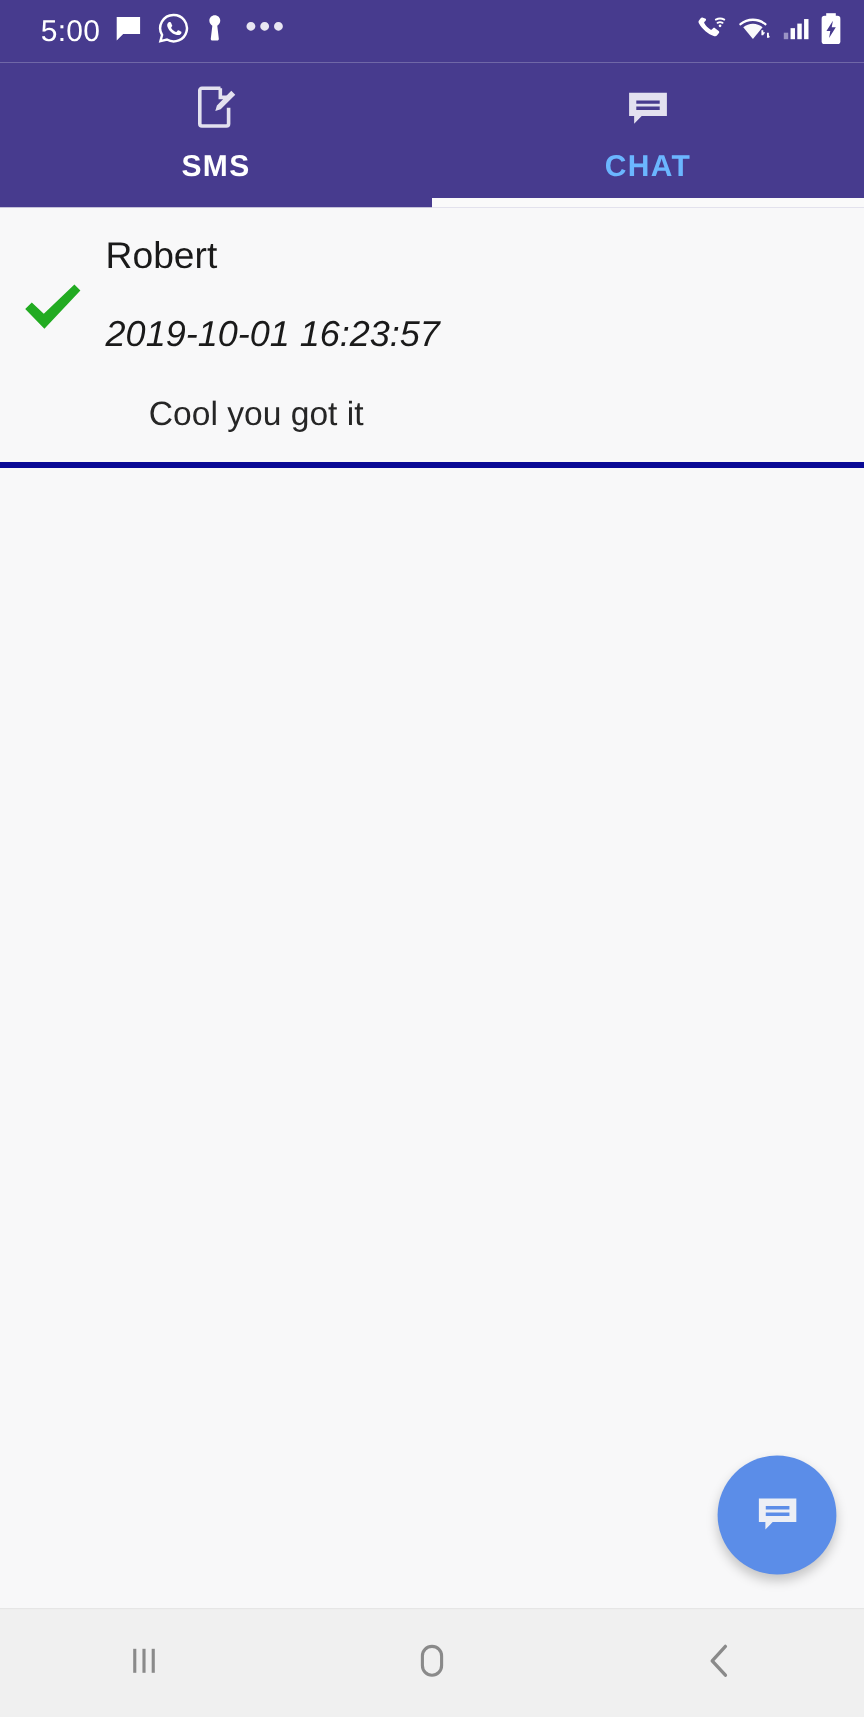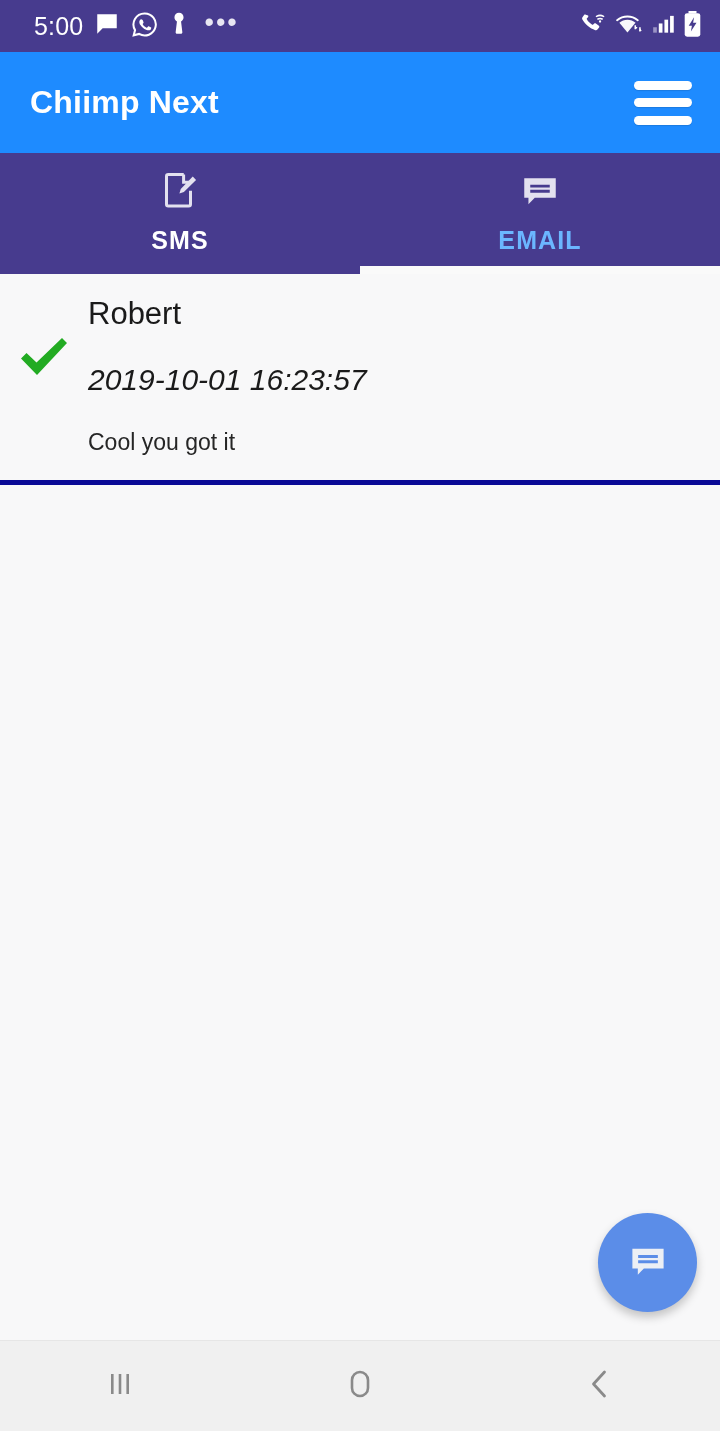--- a/index.html
+++ b/index.html
@@ -169,24 +169,25 @@
     line-height: 1.18;
   }
   .item-time {
     font-size: 30px;
     color: #1a1a1a;
     line-height: 1.18;
     margin-top: 9px;
     font-style: italic;
   }
   .item-msg {
-    font-size: 23px;
+    font-size: 28px;
     color: #262626;
     line-height: 1.18;
     margin-top: 12px;
+    margin-left: 36px;
   }
   .list-divider {
     height: 5px;
     background: #0a0a96;
     width: 100%;
   }
 
   
   .fab {
     position: absolute;
@@ -285,28 +286,20 @@
       <span class="sicon">
         <svg width="19" height="28" viewBox="0 0 18 28">
           <rect x="5" y="1" width="8" height="2.6" fill="#ffffff"></rect>
           <rect x="1.2" y="3.2" width="15.6" height="23.5" rx="2.4" fill="#ffffff"></rect>
           <path fill="#473b8e" d="M10.6 7.2 5.2 15.8h3.2l-1 5.8 5.6-8.9h-3.4z"></path>
         </svg>
       </span>
     </div>
   </div>
 
-  <div class="app-bar">
-    <span class="app-title">Chiimp Next</span>
-    <div class="hamburger">
-      <span></span>
-      <span></span>
-      <span></span>
-    </div>
-  </div>
 
   <div class="tab-bar">
 
     <div class="tab">
       <span class="tab-icon">
         <svg width="40" height="42" viewBox="0 0 26 28">
           <path fill="none" stroke="#e3e1ef" stroke-width="2" d="M15.5 3H5.2C4.5 3 4 3.6 4 4.2v18.6c0 .7.5 1.2 1.2 1.2h13.6c.7 0 1.2-.5 1.2-1.2v-9"></path>
           <path fill="none" stroke="#e3e1ef" stroke-width="2" d="M15.4 3v5.1h5"></path>
           <path fill="#e3e1ef" d="m21.5 4.4 2.2 2.2-8.1 8.1-3 .9.9-3 8-8.2z"></path>
         </svg>
@@ -314,21 +307,21 @@
       <span class="tab-label">SMS</span>
     </div>
 
     <div class="tab active">
       <span class="tab-icon">
         <svg width="42" height="42" viewBox="0 0 28 28">
           <path fill="#e3e1ef" d="M3.5 5.5h21v13h-14l-4.2 4.3v-4.3H3.5z"></path>
           <path fill="#473b8e" d="M7.5 9.8h13v1.9h-13zM7.5 13.2h13v1.9h-13z"></path>
         </svg>
       </span>
-      <span class="tab-label">EMAIL</span>
+      <span class="tab-label">CHAT</span>
       <div class="tab-indicator"></div>
     </div>
 
   </div>
 
   <div class="content">
 
     <div class="list-item">
       <div class="check-cell">
         <span>

